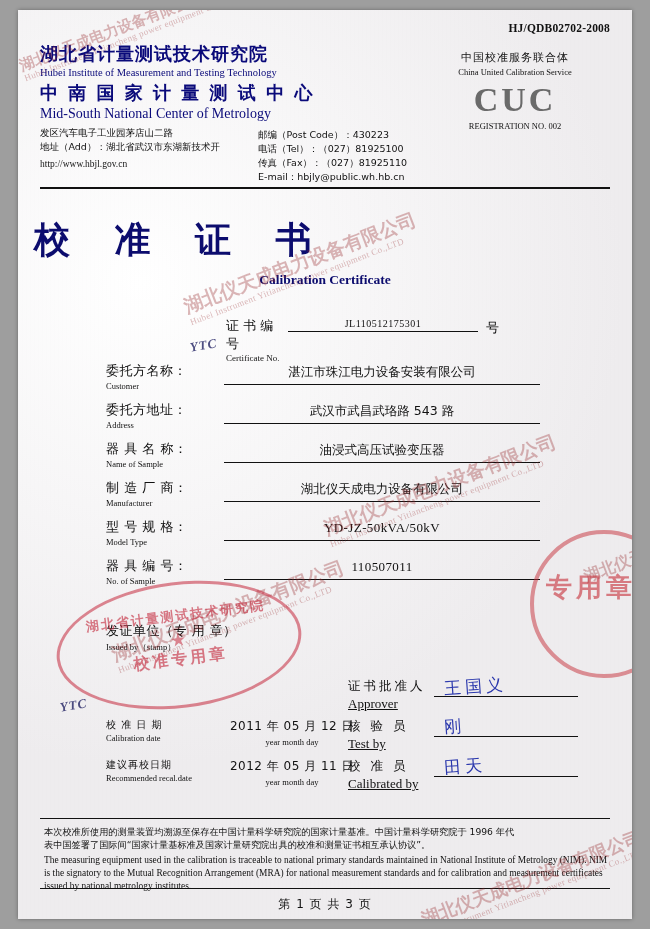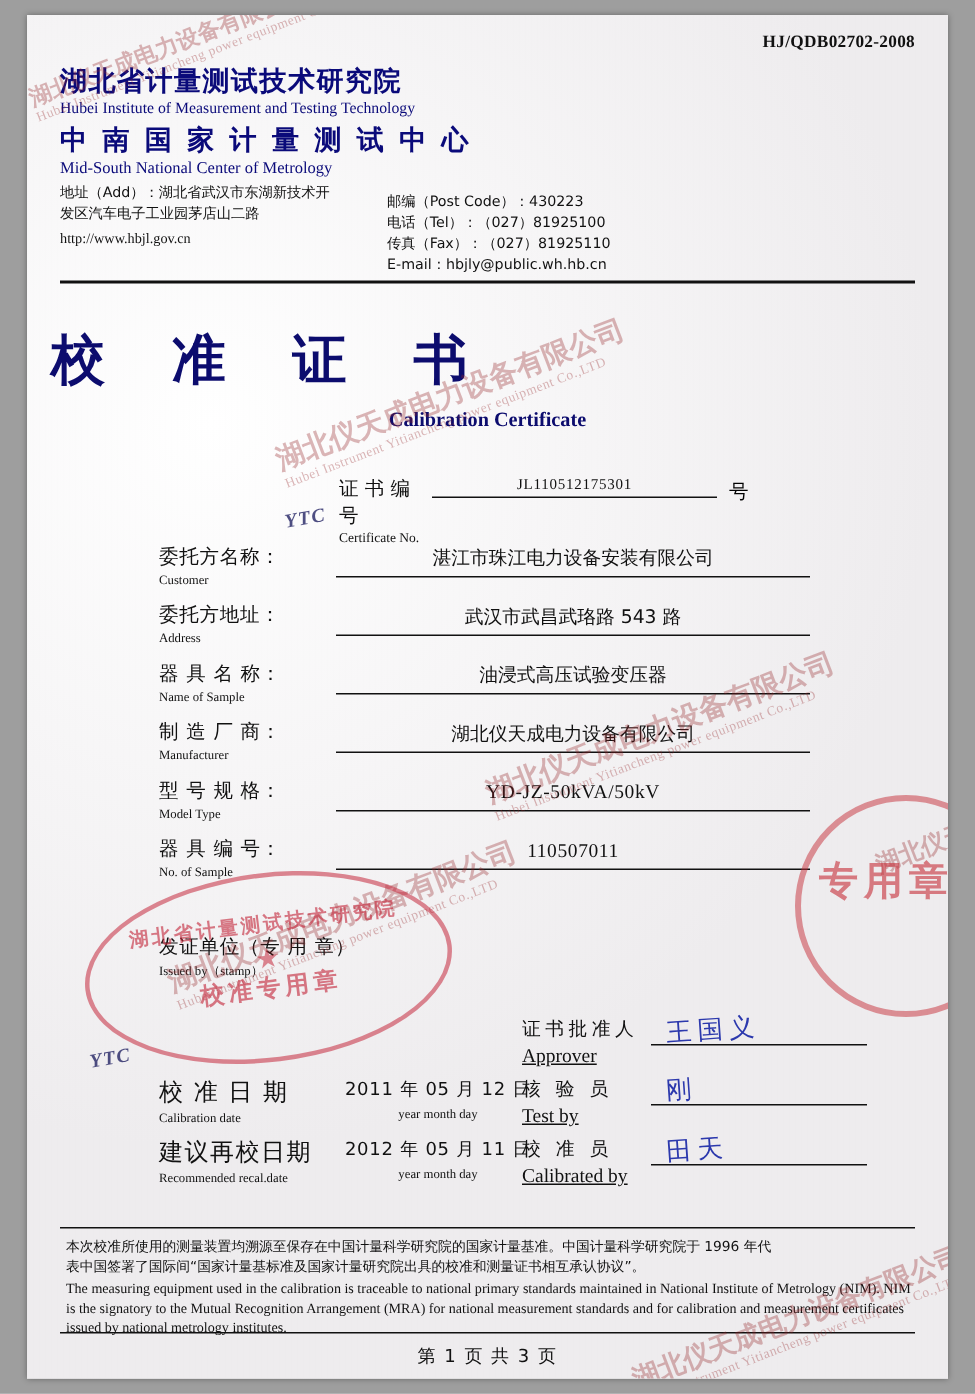--- a/index.html
+++ b/index.html
@@ -67,21 +67,21 @@
     margin-top: 1px;
   }
   .hdr .cn2 {
     font-size: 18px;
     font-weight: bold;
     color: #0a0a7a;
     letter-spacing: 2px;
     margin-top: 3px;
   }
   .hdr .en2 {
-    font-size: 11px;
+    font-size: 14px;
     color: #0a0a7a;
     font-family: "Liberation Serif", serif;
     margin-top: 1px;
   }
   .hdr .addr {
     margin-top: 4px;
     font-size: 9.5px;
     color: #111;
     line-height: 14px;
   }
@@ -277,21 +277,21 @@
 
   
   .dates {
     position: absolute;
     left: 88px;
     top: 708px;
     width: 250px;
   }
   .daterow { position: relative; height: 40px; }
   .daterow .lbl { position: absolute; left: 0; top: 0; width: 110px;}
-  .daterow .lbl .cn { font-size: 16px; color:#111; letter-spacing: 1px; white-space: nowrap;}
+  .daterow .lbl .cn { font-size: 10px; color:#111; letter-spacing: 1px; white-space: nowrap;}
   .daterow .lbl .en { font-size: 8.5px; color:#111; font-family:"Liberation Serif", serif; margin-top:1px; white-space: nowrap;}
   .daterow .dv { position: absolute; left: 116px; top: 0; width: 140px; text-align:center;}
   .daterow .dv .d { font-size: 12px; color:#111; letter-spacing: .5px;}
   .daterow .dv .e { font-size: 8.5px; color:#111; font-family:"Liberation Serif", serif; margin-top:2px;}
 
   
   .hr-bot {
     position: absolute;
     left: 22px; right: 22px;
     top: 808px;
@@ -428,33 +428,39 @@
   <div class="texture"></div>
 
   <div class="doc-no">HJ/QDB02702-2008</div>
 
   <div class="hdr">
     <div class="cn1">湖北省计量测试技术研究院</div>
     <div class="en1">Hubei Institute of Measurement and Testing Technology</div>
     <div class="cn2">中 南 国 家 计 量 测 试 中 心</div>
     <div class="en2">Mid-South National Center of Metrology</div>
     <div class="addr">
+      <div>发区汽车电子工业园茅店山二路</div>
       <div>地址（Add）：湖北省武汉市东湖新技术开</div>
-      <div>发区汽车电子工业园茅店山二路</div>
     </div>
     <div class="url">http://www.hbjl.gov.cn</div>
   </div>
 
   <div class="contact">
     <div>邮编（Post Code）：430223</div>
     <div>电话（Tel）：（027）81925100</div>
     <div>传真（Fax）：（027）81925110</div>
     <div>E-mail：hbjly@public.wh.hb.cn</div>
   </div>
 
+  <div class="cuc">
+    <div class="c1">中国校准服务联合体</div>
+    <div class="c2">China United Calibration Service</div>
+    <div class="c3">CUC</div>
+    <div class="c4">REGISTRATION NO. 002</div>
+  </div>
 
   <div class="hr-top"></div>
 
   <div class="title-cn">校 准 证 书</div>
   <div class="title-en">Calibration Certificate</div>
 
   <div class="certno">
     <div class="labelbox">
       <div class="lbl-cn">证 书 编 号</div>
       <div class="lbl-en">Certificate No.</div>

